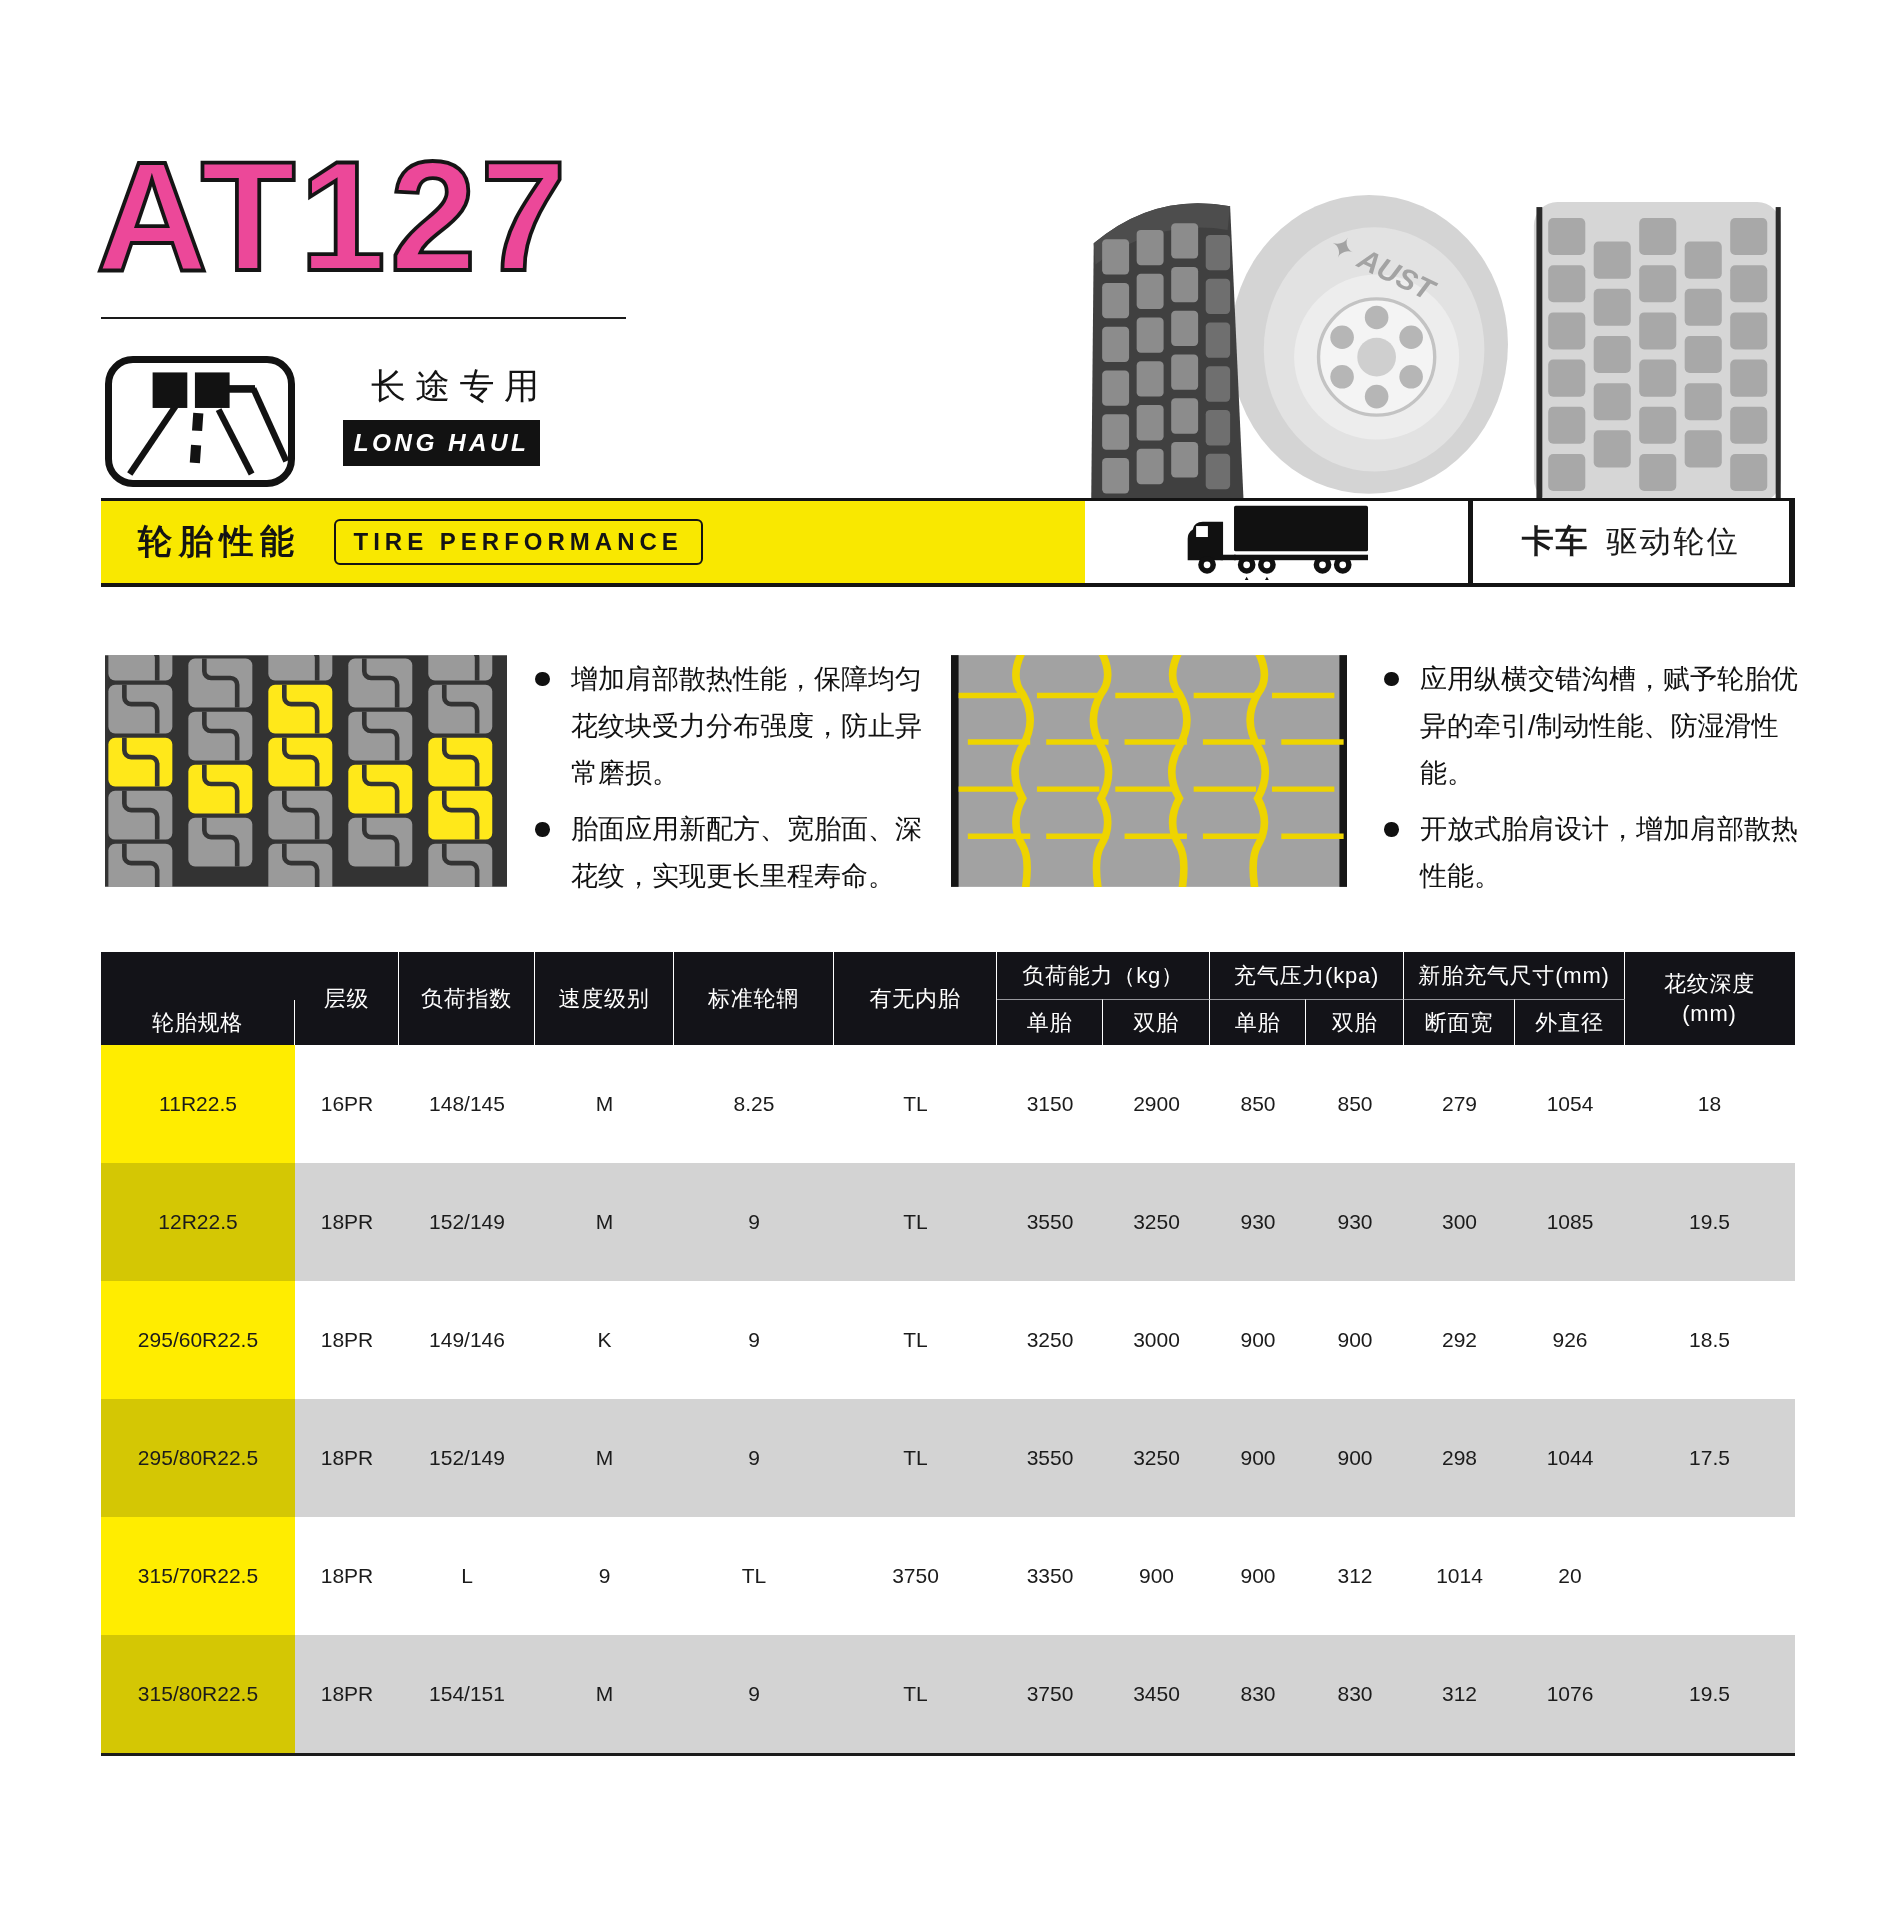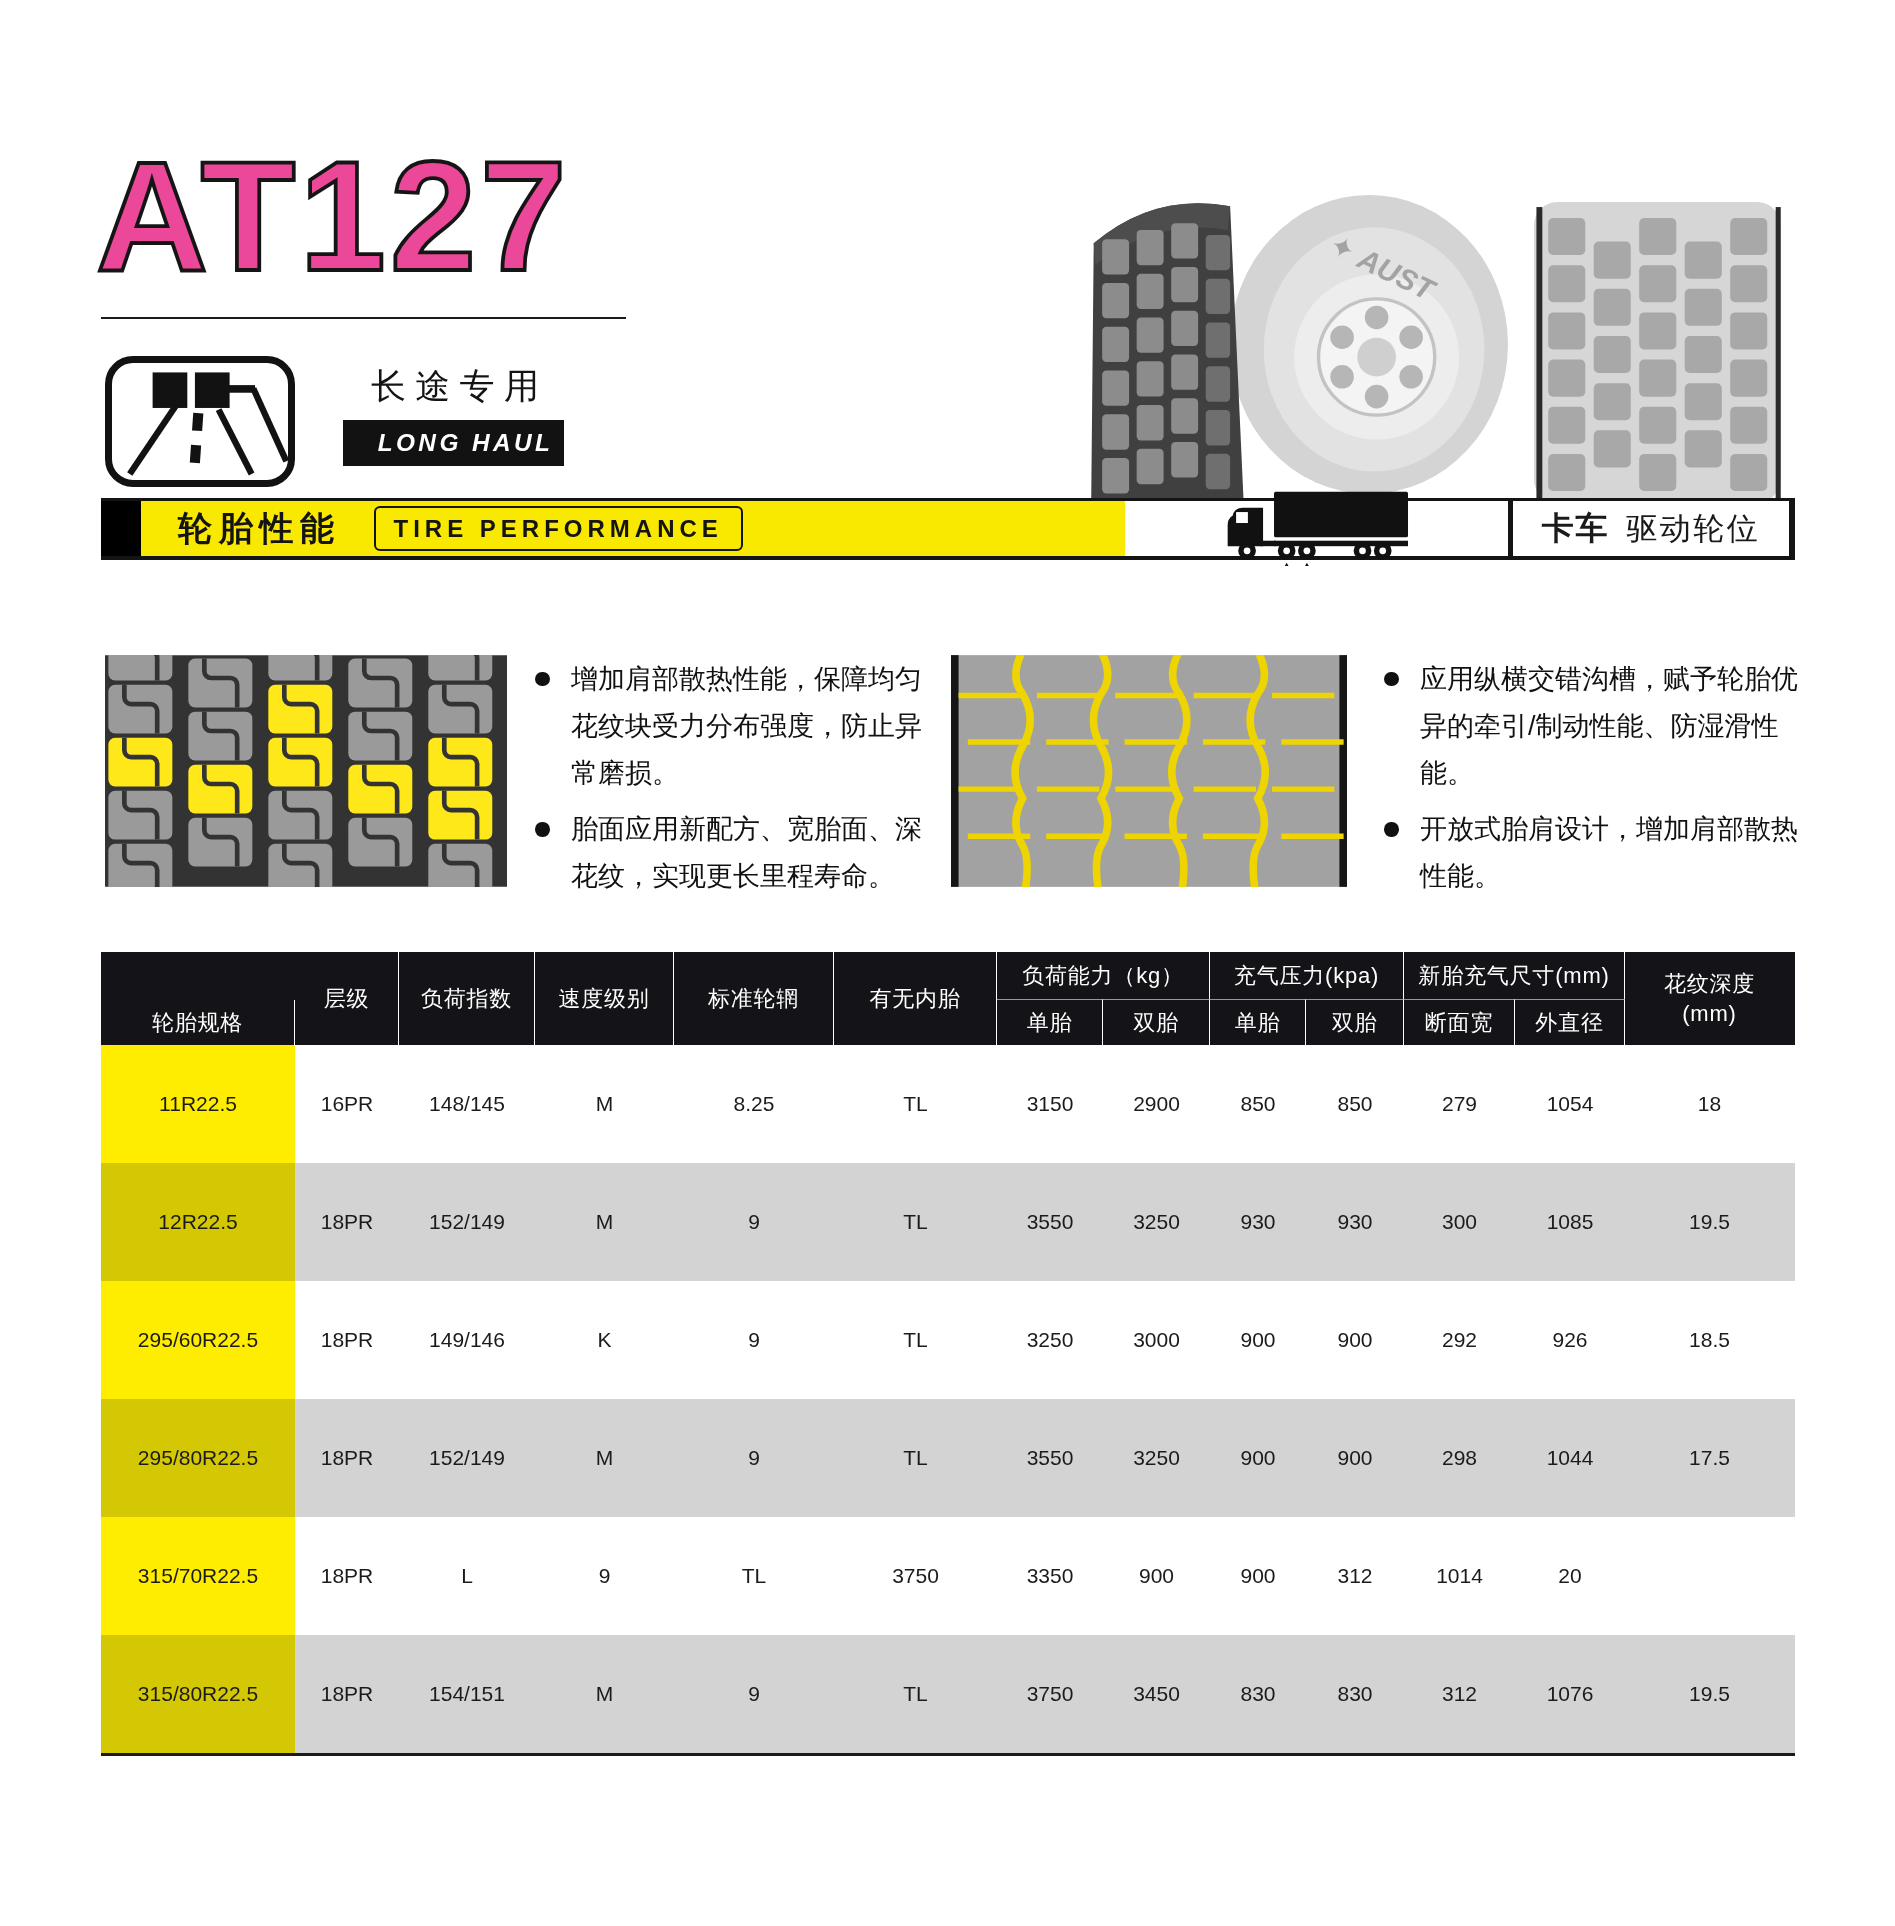--- a/index.html
+++ b/index.html
@@ -6,25 +6,25 @@
   body{width:1896px;height:1926px;position:relative;font-family:"Liberation Sans","DejaVu Sans",sans-serif;color:#1a1a1a;overflow:hidden;}
   .abs{position:absolute;}
 
   
   .title{left:96px;top:139px;font-size:155px;line-height:1;font-weight:700;letter-spacing:4.2px;color:#ec4899;-webkit-text-stroke:3.8px #151515;}
   .title-rule{left:101px;top:317px;width:525px;height:1.7px;background:#1a1a1a;}
 
   
   .road-box{left:105px;top:356px;width:190px;height:131px;border:7.6px solid #121212;border-radius:28px;box-sizing:border-box;}
   .zh-badge{left:371px;top:363px;font-size:35px;font-weight:500;letter-spacing:9.3px;color:#141414;}
-  .lh-badge{left:343px;top:420px;width:197px;height:46px;background:#121212;display:flex;align-items:center;justify-content:center;padding-left:24px;}
+  .lh-badge{left:343px;top:420px;width:197px;height:46px;background:#121212;display:flex;align-items:center;justify-content:center;}
   .lh-badge span{color:#fff;font-size:24.4px;font-weight:700;font-style:italic;letter-spacing:3.4px;}
 
   
-  .banner{left:101px;top:498px;width:1694px;height:62px;display:flex;z-index:6;border-top:3.8px solid #141414;border-bottom:4.2px solid #141414;box-sizing:border-box;background:#000000;padding-left:40px;}
+  .banner{left:101px;top:498px;width:1694px;height:89px;display:flex;z-index:6;border-top:3.8px solid #141414;border-bottom:4.2px solid #141414;box-sizing:border-box;background:#a21caf;}
   .banner-yellow{width:984px;background:#F9E800;display:flex;align-items:center;}
   .banner-zh{margin-left:37px;font-size:34px;font-weight:700;letter-spacing:6.7px;color:#141414;}
   .tp-box{margin-left:33px;border:2.1px solid #141414;border-radius:6px;padding:6.7px 17.7px;font-size:24px;font-weight:600;letter-spacing:5px;color:#141414;}
   .banner-truck{width:383px;background:#fff;display:flex;align-items:center;justify-content:center;}
   .banner-div{width:5px;background:#141414;}
   .banner-pos{flex:1;background:#fff;display:flex;align-items:center;justify-content:center;border-right:6.7px solid #141414;}
   .pos-bold{font-size:32px;font-weight:700;letter-spacing:1.7px;}
   .pos-normal{font-size:31px;font-weight:400;letter-spacing:2.5px;margin-left:17px;}
   ul.feat{list-style:none;margin:0;padding:0;}
   ul.feat li{position:relative;padding-left:39px;font-size:27px;line-height:47px;color:#111;margin-bottom:9.3px;}

